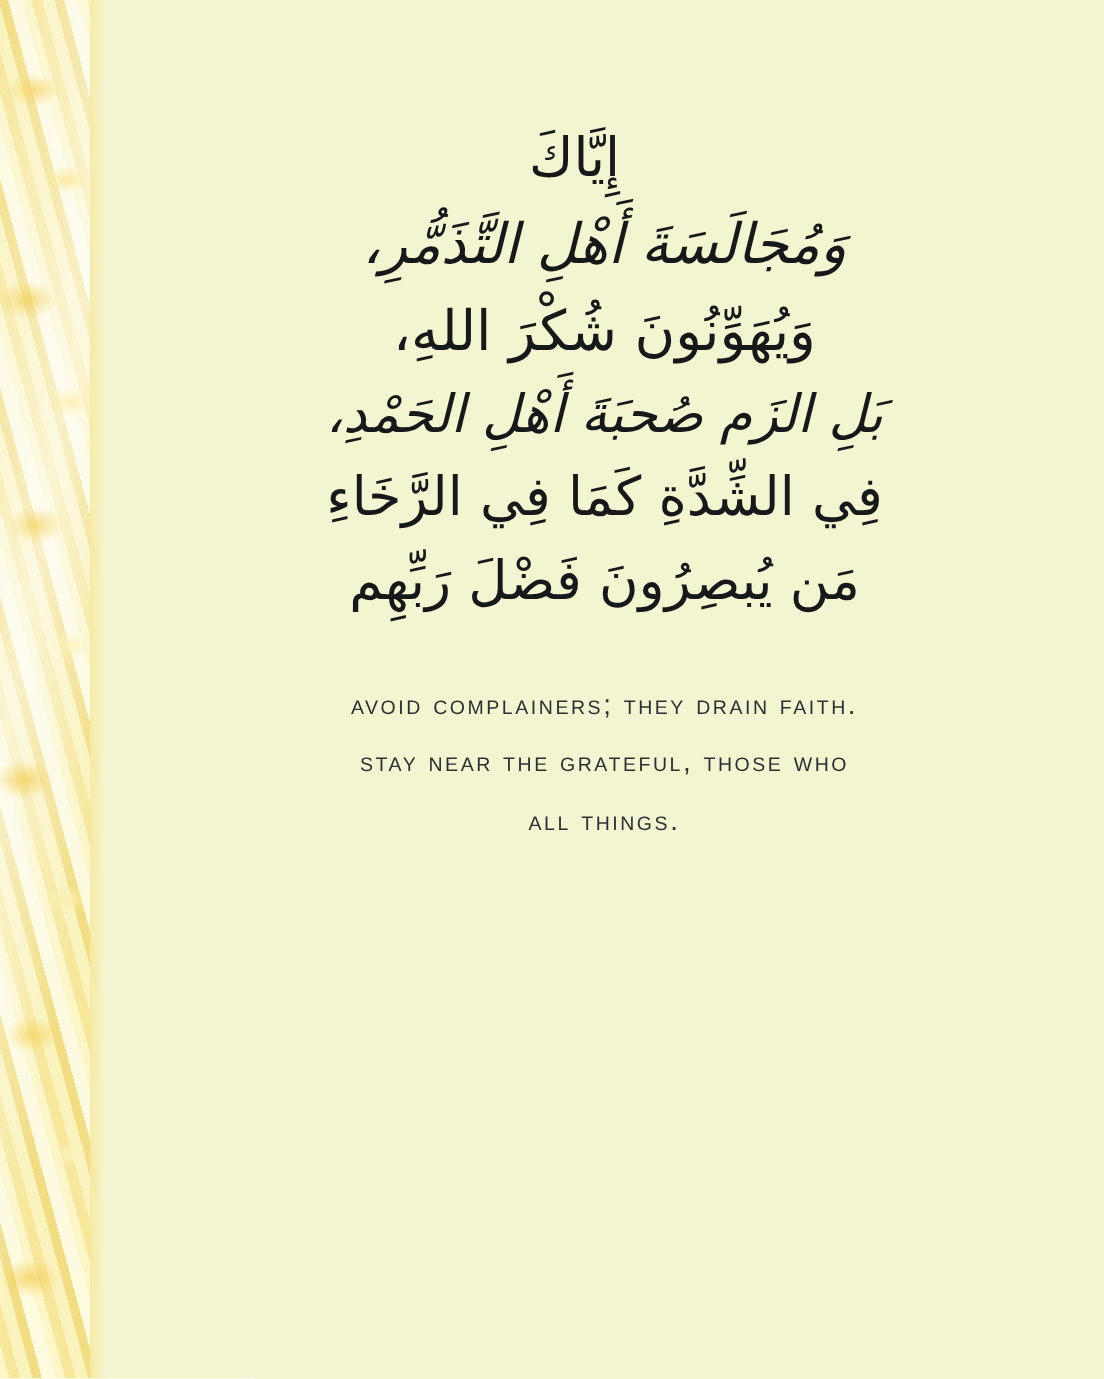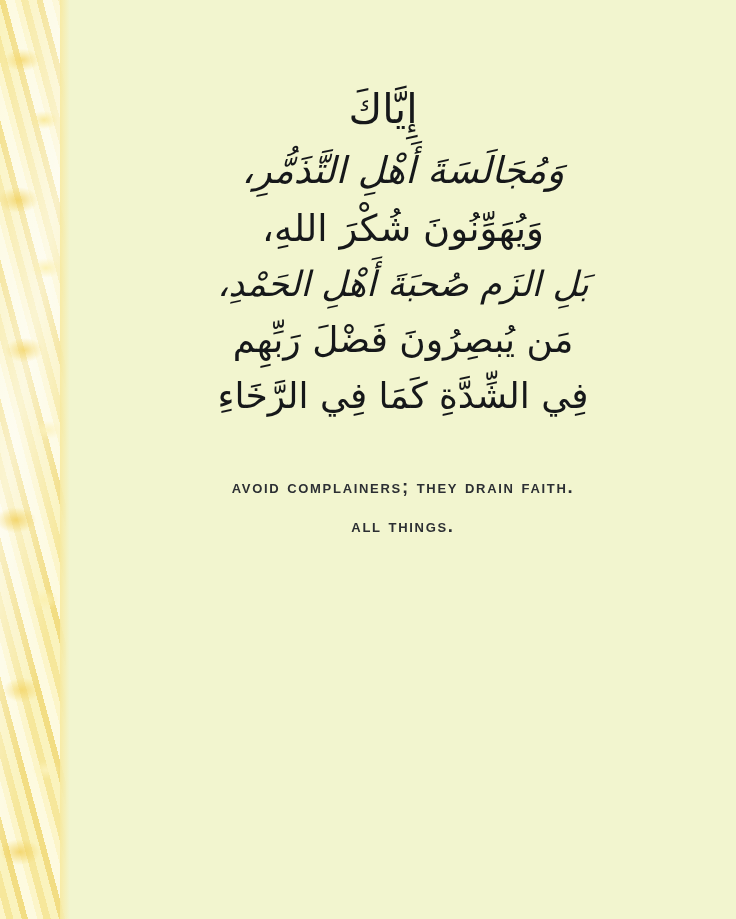--- a/index.html
+++ b/index.html
@@ -81,33 +81,32 @@
     text-align: center;
   }
   .arabic-line {
     font-family: "DejaVu Sans", sans-serif;
     color: #16181a;
     font-size: 39px;
     line-height: 1.56;
     letter-spacing: 0px;
     white-space: nowrap;
   }
-  .arabic-line.l1 { font-size: 41px; padding-right: 40px;}
+  .arabic-line.l1 { font-size: 36px; padding-right: 40px;}
   .arabic-line.l2 { font-size: 37px; font-style: italic; }
   .arabic-line.l3 { font-size: 37px; }
   .arabic-line.l4 { font-size: 37px; }
   .arabic-line.l5 { font-size: 35px; font-style: italic; }
   .arabic-line.l6 { font-size: 36px; }
   .arabic-line.l7 { font-size: 36px; }
 
   .translation {
-    margin-top: 44px;
+    margin-top: 34px;
     padding: 0 48px;
     text-align: center;
-    font-weight: bold;
   }
   .translation-line {
     font-family: "Liberation Sans", sans-serif;
     color: #2c2f33;
     font-size: 18.5px;
     letter-spacing: 1.7px;
     line-height: 2.1;
     font-variant: small-caps;
     text-transform: lowercase;
   }
@@ -123,23 +122,24 @@
   <div class="border-strip"></div>
   <div class="border-strip-edge"></div>
 
   <div class="content">
 
     <div class="arabic-block">
       <div class="arabic-line l1">إِيَّاكَ</div>
       <div class="arabic-line l2">وَمُجَالَسَةَ أَهْلِ التَّذَمُّرِ،</div>
       <div class="arabic-line l4">وَيُهَوِّنُونَ شُكْرَ اللهِ،</div>
       <div class="arabic-line l5">بَلِ الزَم صُحبَةَ أَهْلِ الحَمْدِ،</div>
+      <div class="arabic-line l7">فِي الشِّدَّةِ كَمَا فِي الرَّخَاءِ</div>
       <div class="arabic-line l6">مَن يُبصِرُونَ فَضْلَ رَبِّهِم</div>
-      <div class="arabic-line l7">فِي الشِّدَّةِ كَمَا فِي الرَّخَاءِ</div>
     </div>
 
     <div class="translation">
       <div class="translation-line">Avoid complainers; they drain faith.</div>
+      <div class="translation-line">Stay near the grateful, those who</div>
       <div class="translation-line last">all things.</div>
     </div>
 
   </div>
 </div>
 
 </body></html>

